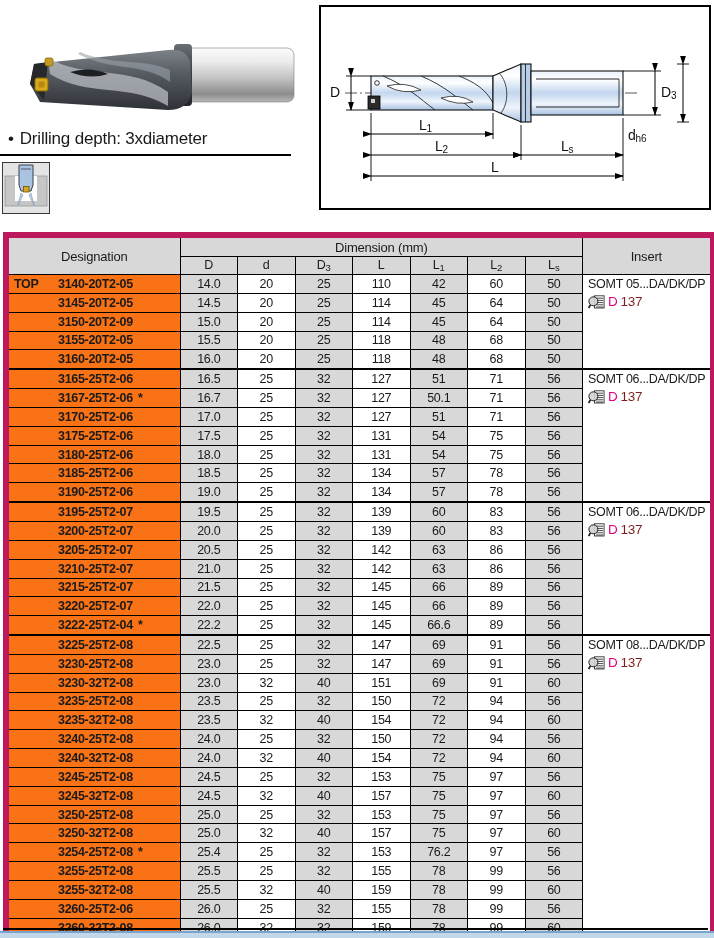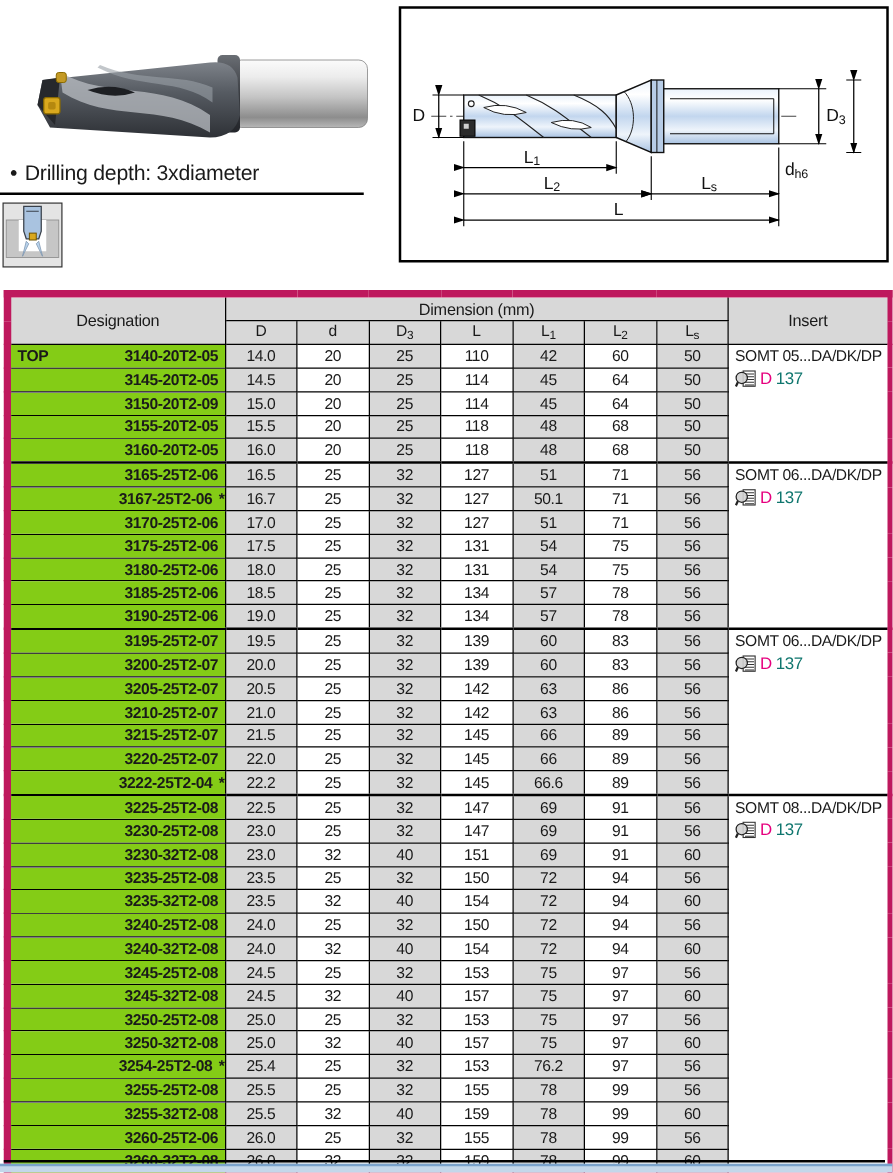--- a/index.html
+++ b/index.html
@@ -29,30 +29,30 @@
 
   
   table{position:absolute;left:3px;top:232px;width:707px;border-collapse:collapse;
     table-layout:fixed;border:6px solid #be185d;}
   th,td{border:1px solid #000;overflow:hidden;white-space:nowrap;}
   thead th{background:#d8d8d8;font-weight:normal;font-size:13px;letter-spacing:-0.2px;}
   tr.h1 th{height:16px;}
   tr.h2 th{height:13px;font-size:12.5px;}
   th .sub, td .sub{font-size:9.5px;vertical-align:-2px;}
   tbody td{height:17.85px;padding:0;font-size:12.5px;letter-spacing:-0.3px;}
-  td.des{font-weight:bold;text-align:right;padding-left:49px;position:relative;background:#84cc16;}
+  td.des{font-weight:bold;text-align:left;padding-left:49px;position:relative;background:#f97316;}
   td.des .top-prefix{position:absolute;left:5px;font-weight:bold;}
   td.des .star{margin-left:5px;font-weight:bold;}
   td.val{text-align:center;background:#fff;}
   td.val.shade{background:#d8d8d8;}
   tr.group-start td{border-top:2px solid #000;}
   td.insert-cell{background:#fff;vertical-align:top;padding:2px 0 0 5px;font-size:12.5px;letter-spacing:-0.3px;}
   .ref-line{display:flex;align-items:center;gap:3px;margin-top:3px;font-size:13.5px;}
   .ref-prefix{color:#e6007e;font-weight:normal;}
-  .ref-num{color:#0f766e;}
+  .ref-num{color:#7f1d1d;}
 
   
   .hline2{left:3px;top:928px;width:705px;height:1.5px;background:#000;}
   .bluebar{left:0;top:931px;width:714px;height:5px;background:#c3d7ea;border-top:2px solid #7aa3cc;}
 </style>
 </head>
 <body>
 
 <div class="abs photo">
   <svg width="282" height="100" viewBox="0 0 282 100">

